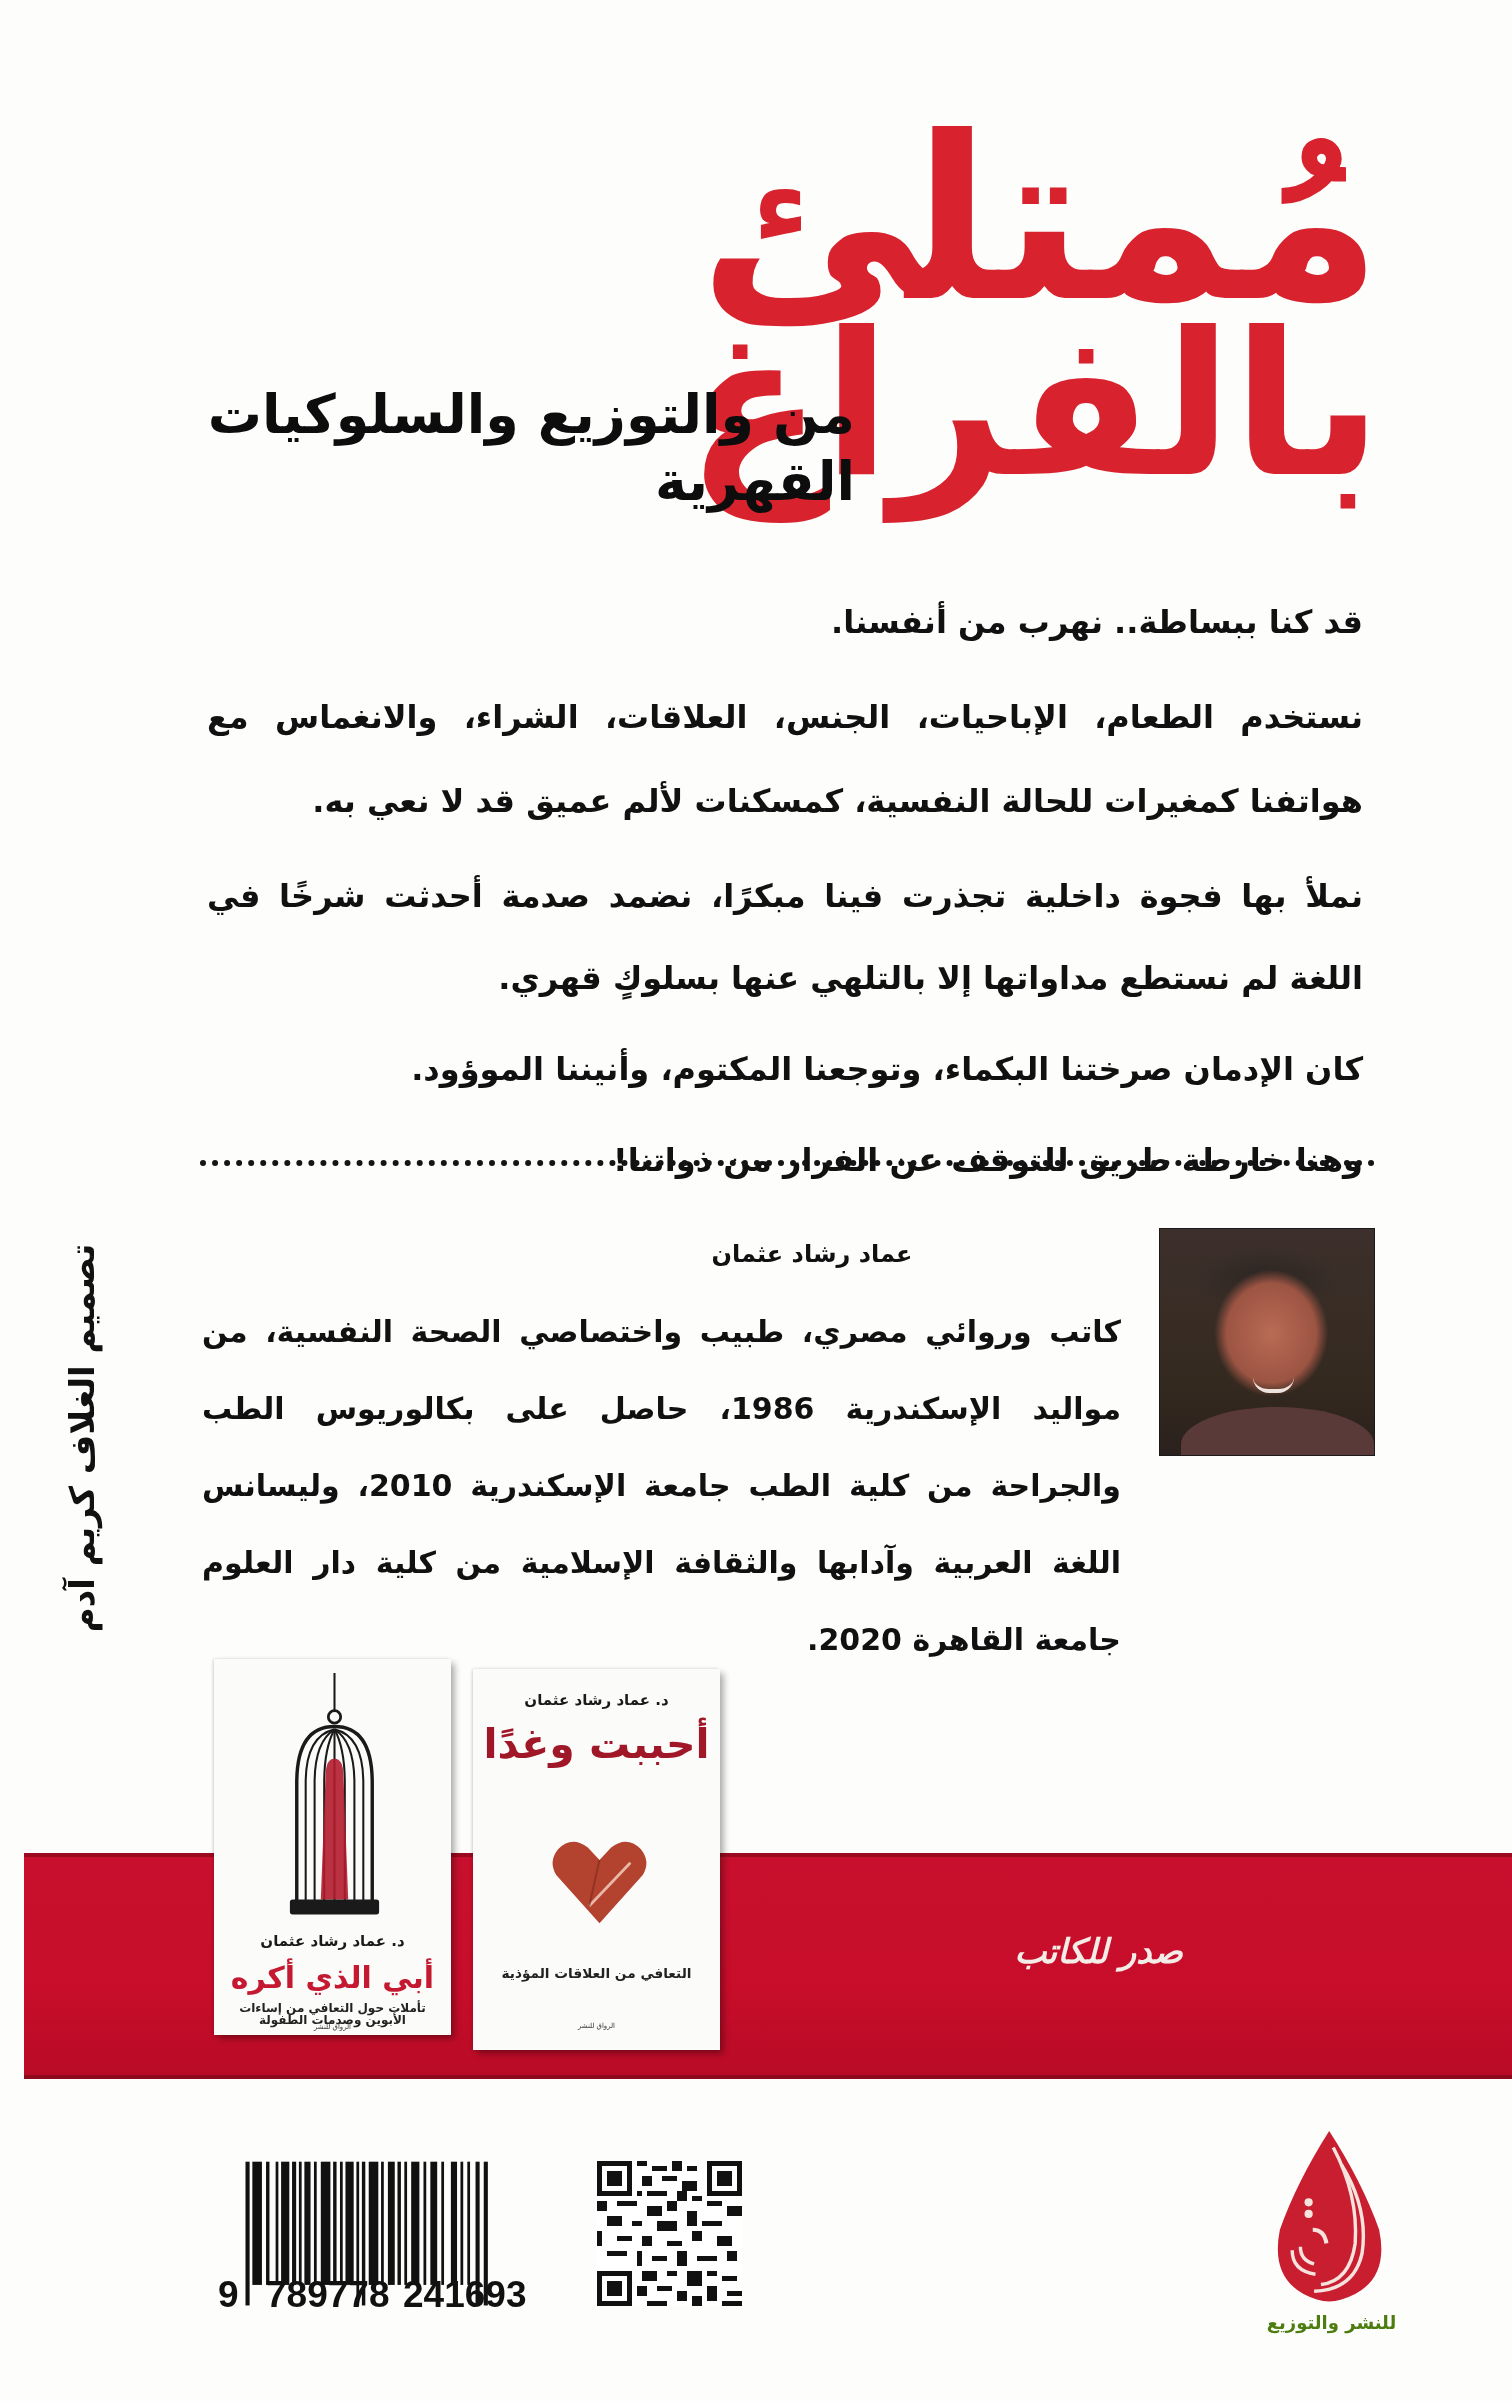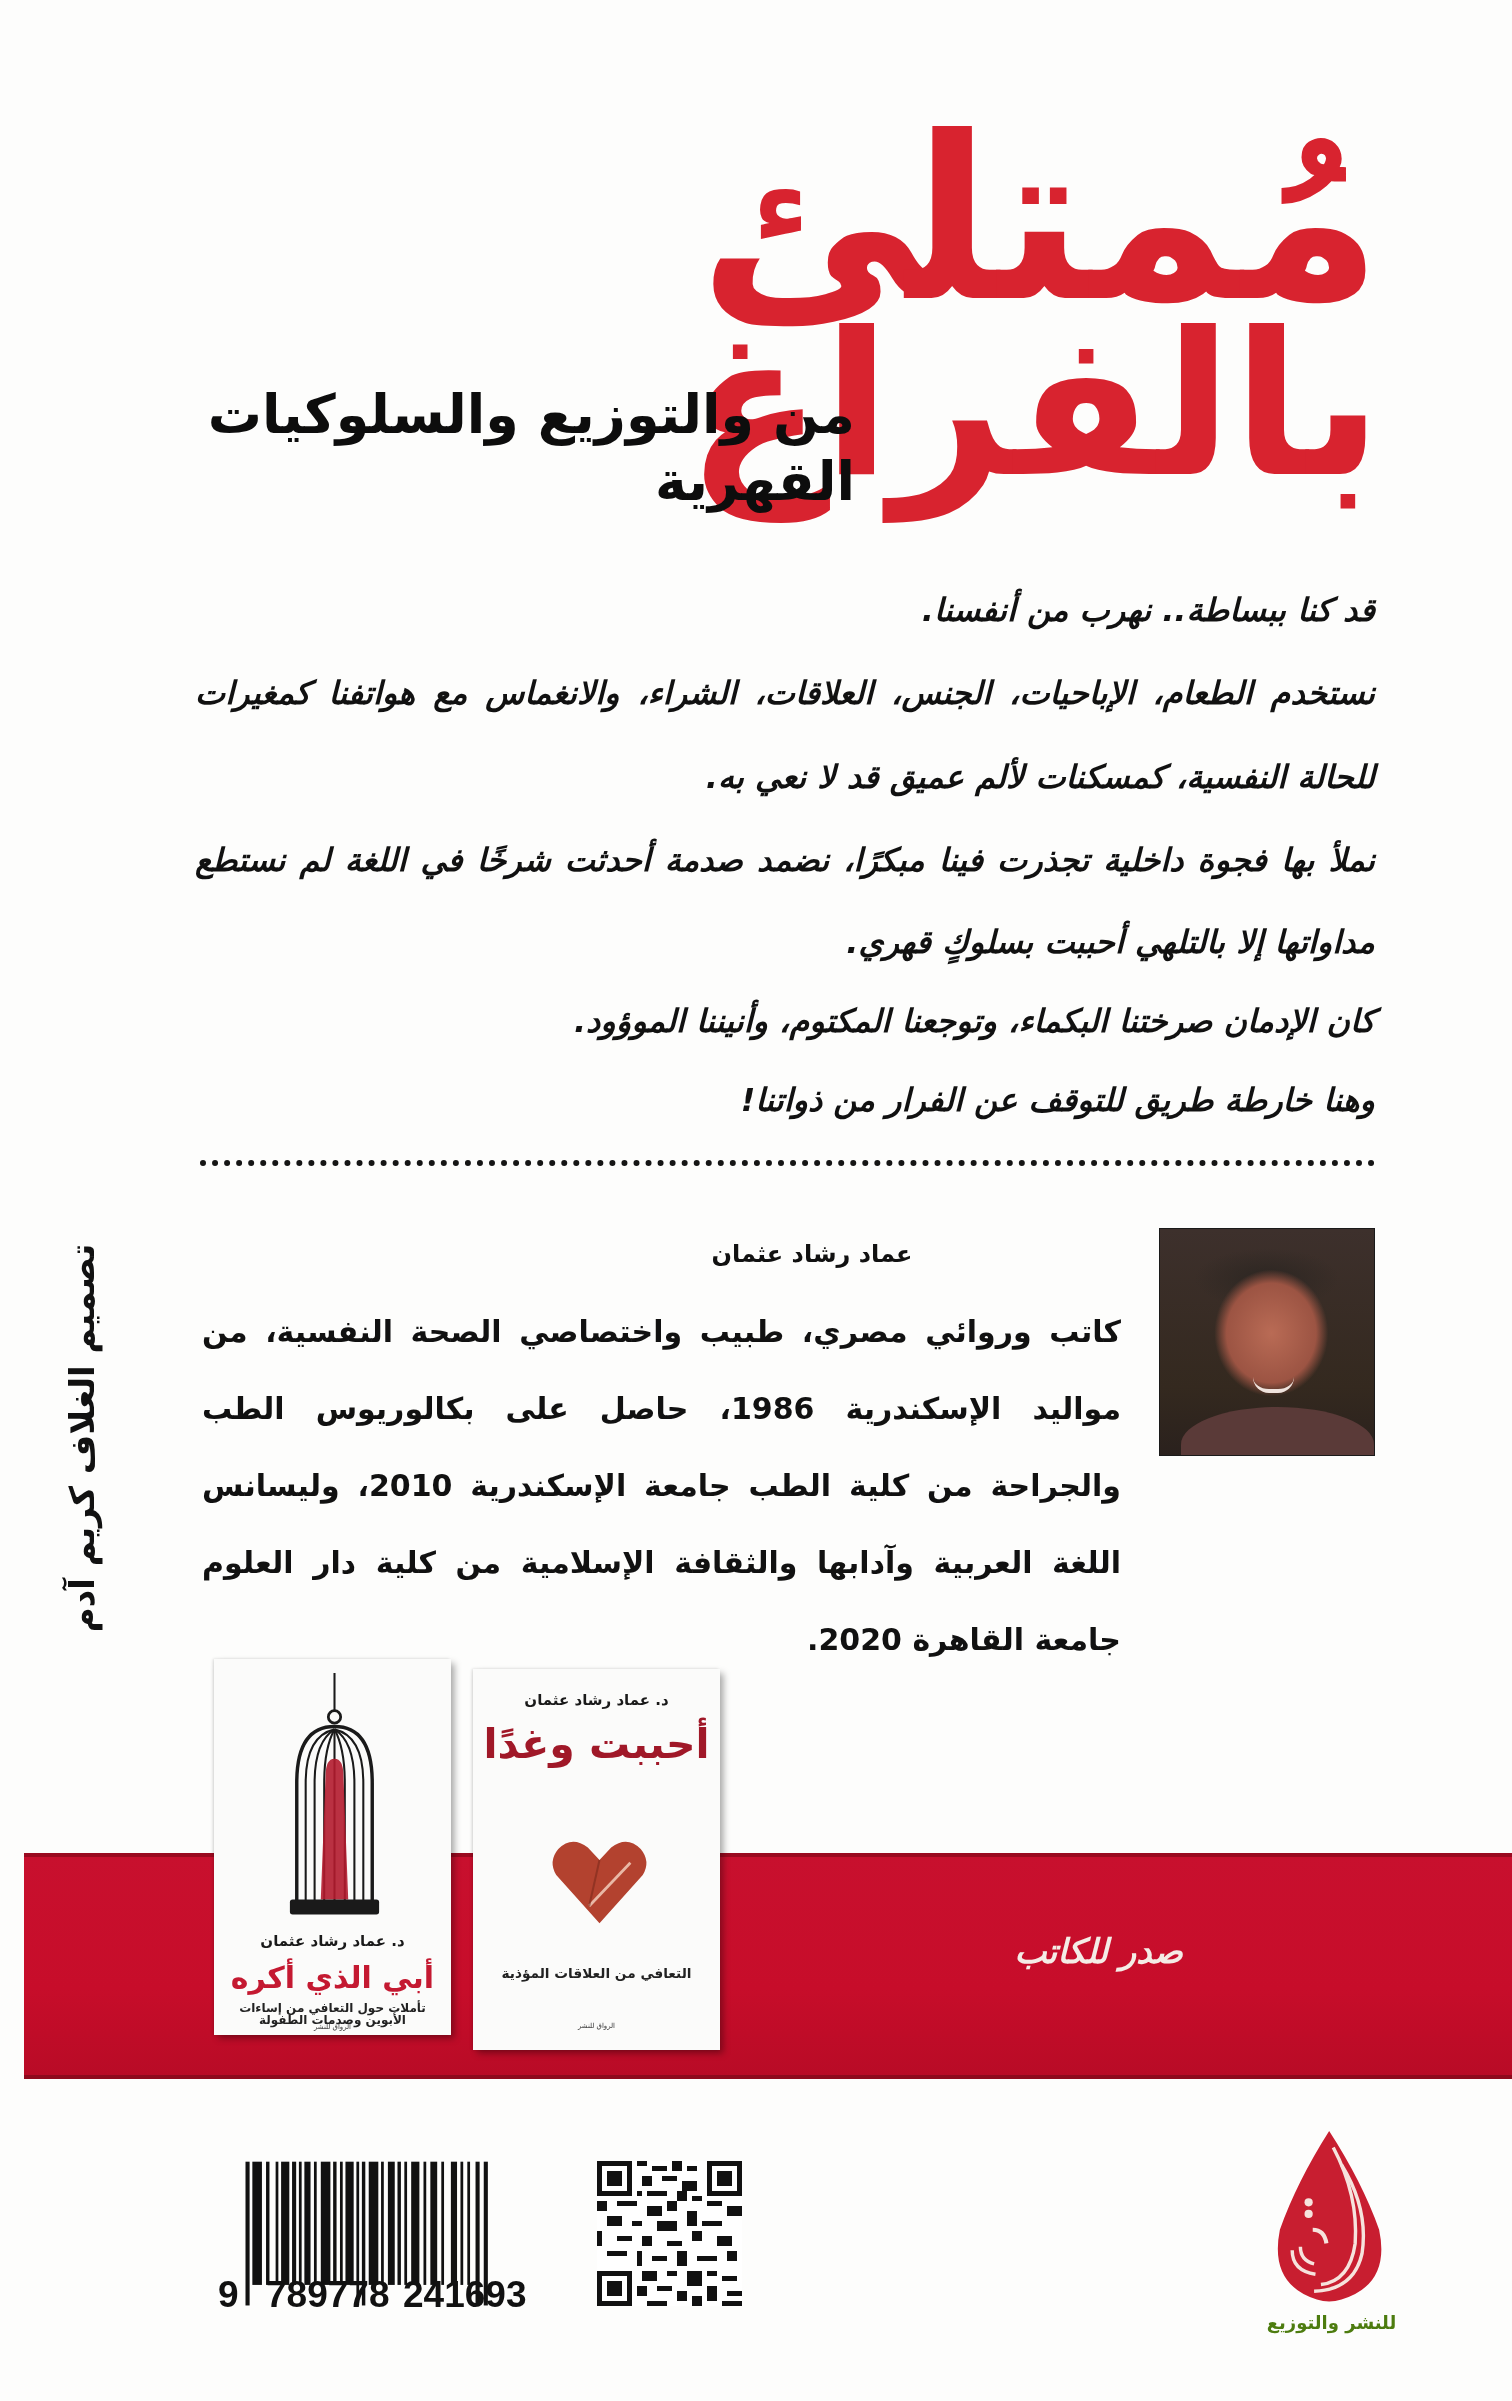--- a/index.html
+++ b/index.html
@@ -27,21 +27,21 @@
     font-family: "DejaVu Sans", sans-serif; font-weight: bold;
     font-size: 54px; line-height: 67px; color: #0d0d0d;
   }
 
   
   .blurb {
     right: 137px; top: 569px; width: 1180px;
     font-family: "DejaVu Sans", sans-serif; font-weight: bold; font-size: 32px;
     color: #111;
   }
-  .blurb p { margin: 0; text-align: justify; text-align-last: right; font-style: italic; }
+  .blurb p { margin: 12px; text-align: justify; text-align-last: right; }
 
   
   .sep {
     left: 200px; top: 1160px; width: 1175px; height: 0;
     border-top: 6.2px dotted #151515;
   }
 
   
   .photo {
     right: 137px; top: 1228px; width: 214px; height: 226px;
@@ -144,21 +144,21 @@
 <div class="abs rtl title-1">مُمتلئ</div>
 <div class="abs rtl title-2">بالفراغ</div>
 
 <div class="abs rtl subtitle">
   <div>من والتوزيع والسلوكيات القهرية</div>
 </div>
 
 <div class="abs rtl blurb">
   <p style="line-height:82px">قد كنا ببساطة.. نهرب من أنفسنا.</p>
   <p style="line-height:84px">نستخدم الطعام، الإباحيات، الجنس، العلاقات، الشراء، والانغماس مع هواتفنا كمغيرات للحالة النفسية، كمسكنات لألم عميق قد لا نعي به.</p>
-  <p style="line-height:82px">نملأ بها فجوة داخلية تجذرت فينا مبكرًا، نضمد صدمة أحدثت شرخًا في اللغة لم نستطع مداواتها إلا بالتلهي أحببت بسلوكٍ قهري.</p>
+  <p style="line-height:82px">نملأ بها فجوة داخلية تجذرت فينا مبكرًا، نضمد صدمة أحدثت شرخًا في اللغة لم نستطع مداواتها إلا بالتلهي عنها بسلوكٍ قهري.</p>
   <p style="line-height:77px">كان الإدمان صرختنا البكماء، وتوجعنا المكتوم، وأنيننا الموؤود.</p>
   <p style="line-height:81px">وهنا خارطة طريق للتوقف عن الفرار من ذواتنا!</p>
 </div>
 
 <div class="abs sep"></div>
 
 <div class="abs photo">
   <div class="shoulders"></div>
   <div class="smile"></div>
 </div>

